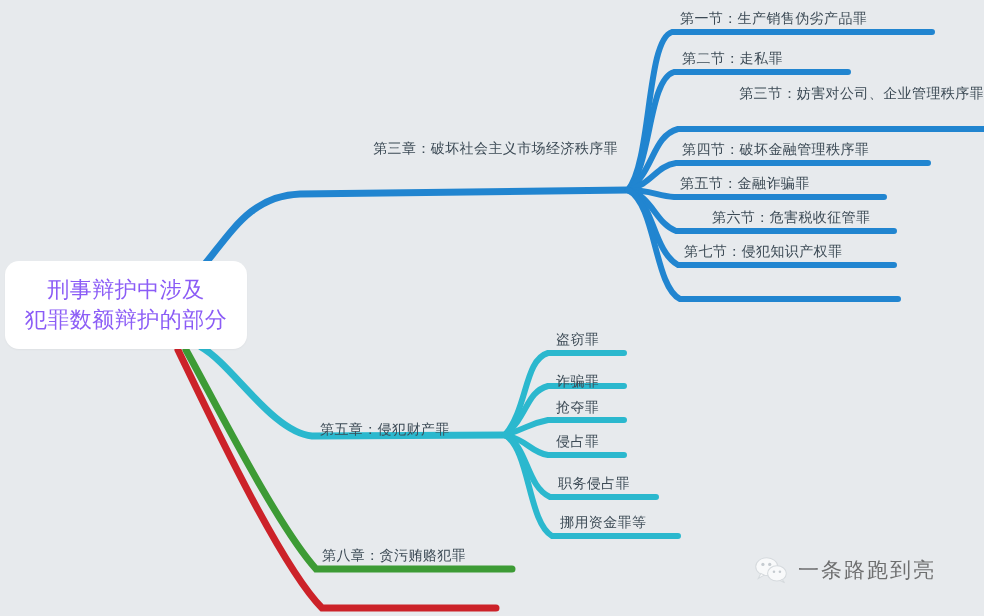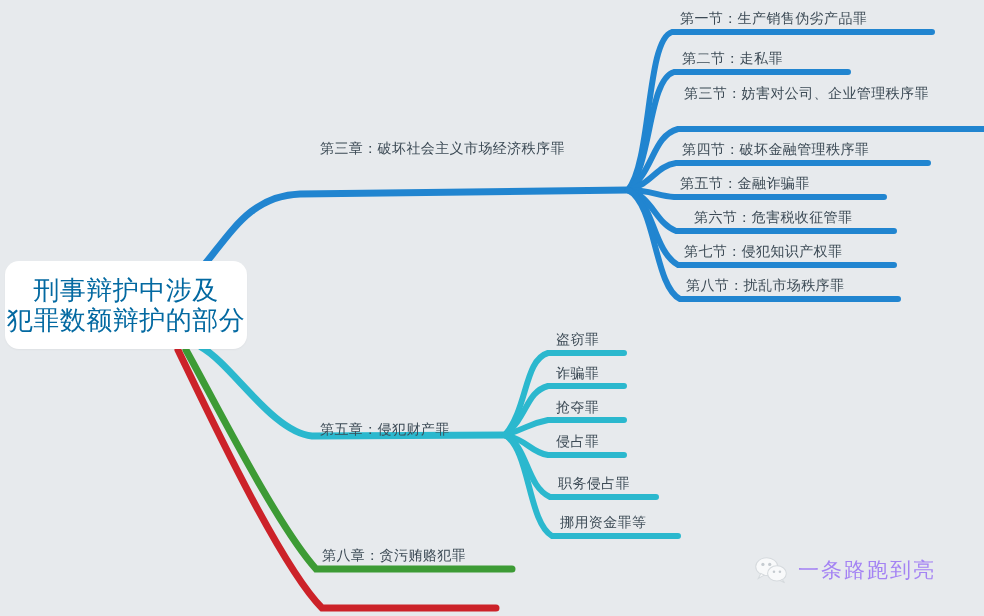--- a/index.html
+++ b/index.html
@@ -39,55 +39,56 @@
     border-radius: 14px;
     box-sizing: border-box;
     display: flex;
     flex-direction: column;
     align-items: center;
     justify-content: center;
     box-shadow: 0 1px 2px rgba(0,0,0,0.04);
     z-index: 5;
   }
   .root-line {
-    color: #0369a1;
-    font-size: 26px;
+    color: #8b5cf6;
+    font-size: 22px;
     line-height: 30px;
     letter-spacing: 0.5px;
     white-space: nowrap;
   }
   .node-label {
     position: absolute;
     color: #3c4a55;
     font-size: 14px;
     line-height: 25px;
     letter-spacing: 0.4px;
     white-space: nowrap;
     z-index: 4;
   }
   .node-label.wrap {
     white-space: normal;
+    text-align: right;
   }
   .watermark {
     position: absolute;
     left: 754px;
     top: 556px;
     display: flex;
     align-items: center;
     z-index: 6;
     opacity: 0.72;
   }
   .wm-icon {
     width: 34px;
     height: 28px;
     margin-right: 10px;
     flex: 0 0 auto;
   }
   .wm-text {
-    color: #8b5cf6;
+    color: #404040;
     font-size: 21px;
     letter-spacing: 2px;
     white-space: nowrap;
   }
 </style>
 </head>
 <body style="background: rgb(231, 234, 237);">
 
 <div id="mindmap">
 
@@ -123,28 +124,27 @@
     <span class="root-line">犯罪数额辩护的部分</span>
   </div>
 
   <div class="node-label wrap" style="left:320px; top:136px; width:298px;">第三章：破坏社会主义市场经济秩序罪</div>
 
   <div class="node-label" style="left:680px; top:6px;">第一节：生产销售伪劣产品罪</div>
   <div class="node-label" style="left:682px; top:46px;">第二节：走私罪</div>
   <div class="node-label wrap" style="left:684px; top:81px; width:300px;">第三节：妨害对公司、企业管理秩序罪</div>
   <div class="node-label" style="left:682px; top:137px;text-align:right;">第四节：破坏金融管理秩序罪</div>
   <div class="node-label" style="left:680px; top:171px;">第五节：金融诈骗罪</div>
-  <div class="node-label" style="left:694px; top:205px;">第六节：危害税收征管罪</div>
+  <div class="node-label" style="left:712px; top:205px;">第六节：危害税收征管罪</div>
   <div class="node-label" style="left:684px; top:239px;">第七节：侵犯知识产权罪</div>
-  <div class="node-label" style="left:686px; top:273px;">第八节：扰乱市场秩序罪</div>
 
   <div class="node-label" style="left:320px; top:417px;">第五章：侵犯财产罪</div>
 
   <div class="node-label" style="left:556px; top:327px;">盗窃罪</div>
-  <div class="node-label" style="left:556px; top:361px;">诈骗罪</div>
+  <div class="node-label" style="left:556px; top:369px;">诈骗罪</div>
   <div class="node-label" style="left:556px; top:395px;">抢夺罪</div>
   <div class="node-label" style="left:556px; top:429px;">侵占罪</div>
   <div class="node-label" style="left:558px; top:471px;">职务侵占罪</div>
   <div class="node-label" style="left:560px; top:510px;">挪用资金罪等</div>
 
   <div class="node-label" style="left:322px; top:543px;">第八章：贪污贿赂犯罪</div>
 
   <div class="watermark">
     <svg class="wm-icon" viewBox="0 0 40 32">
       <ellipse cx="15" cy="12" rx="13" ry="10.5" fill="#ffffff" stroke="#cfd4d8" stroke-width="1.2"></ellipse>

